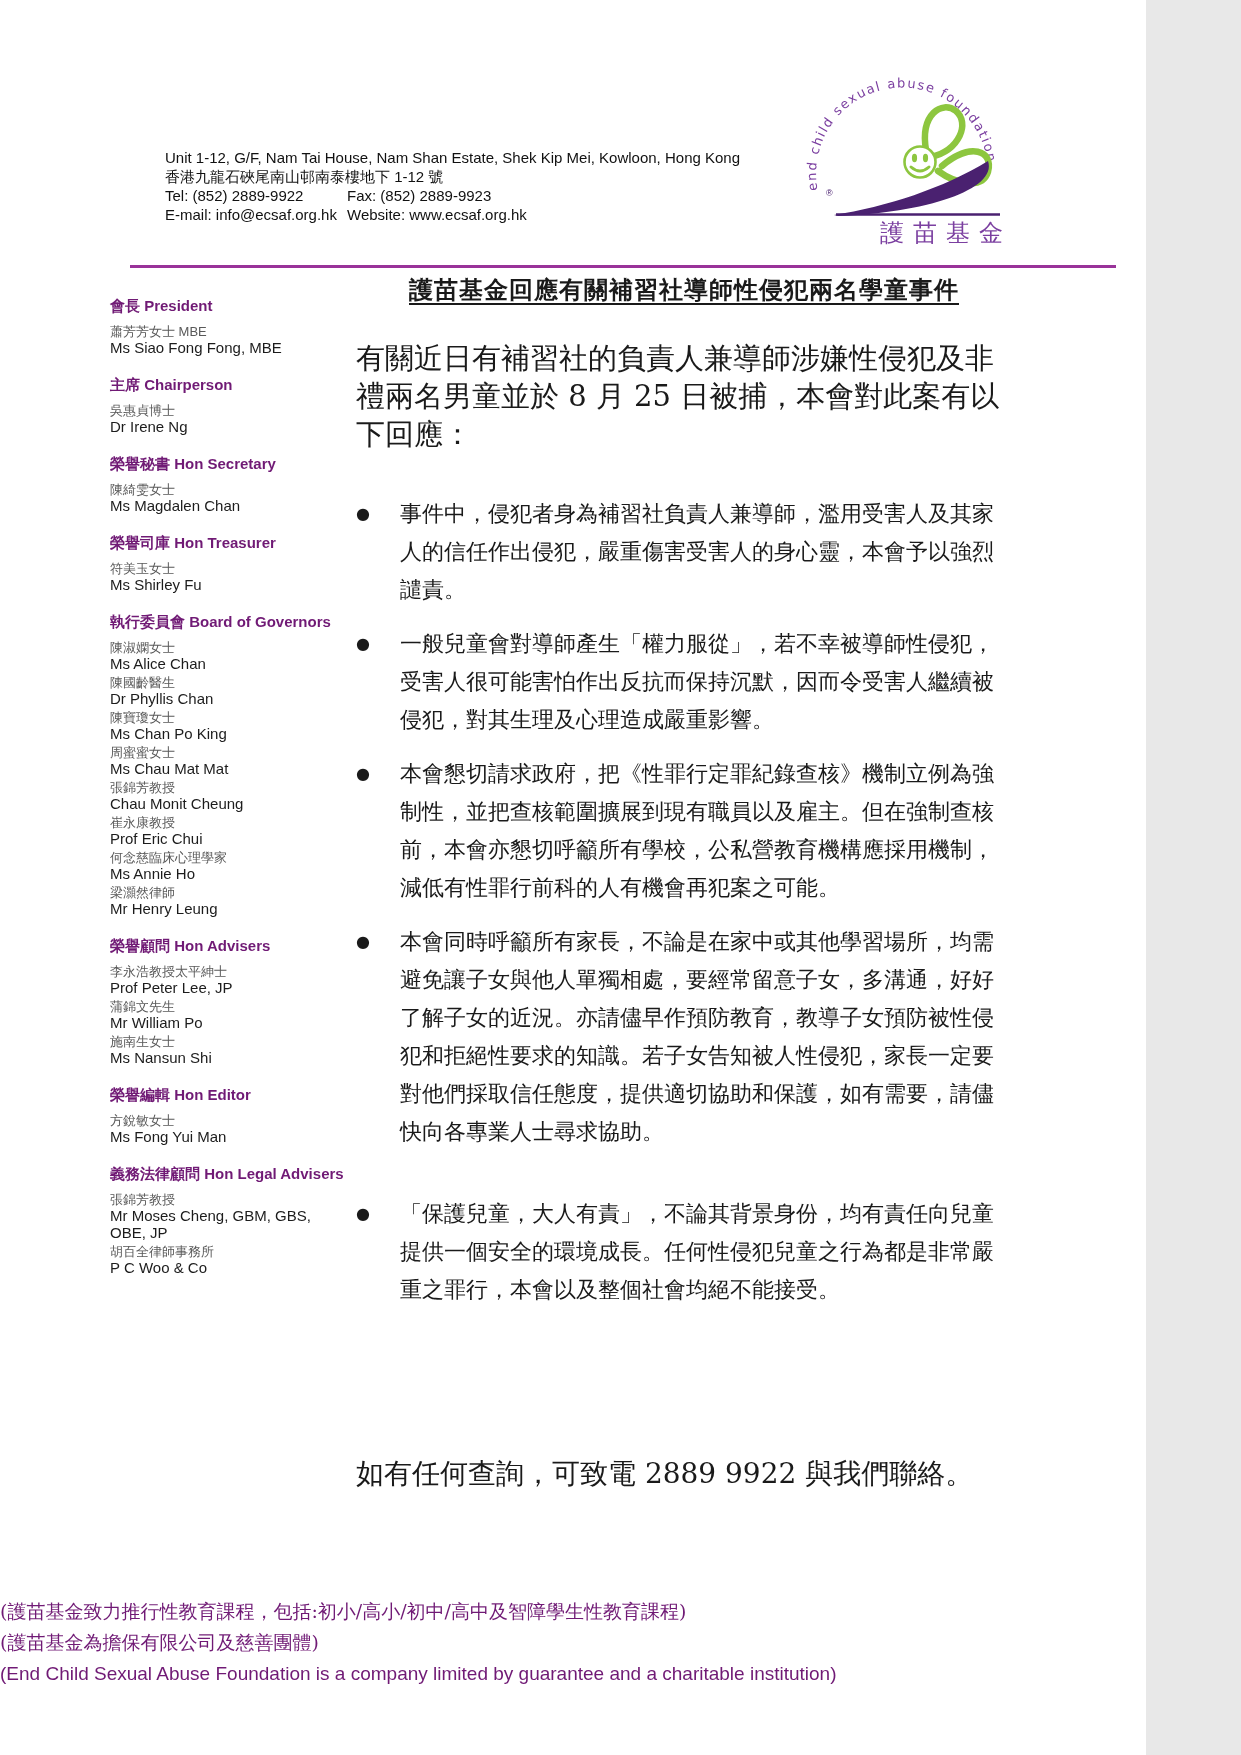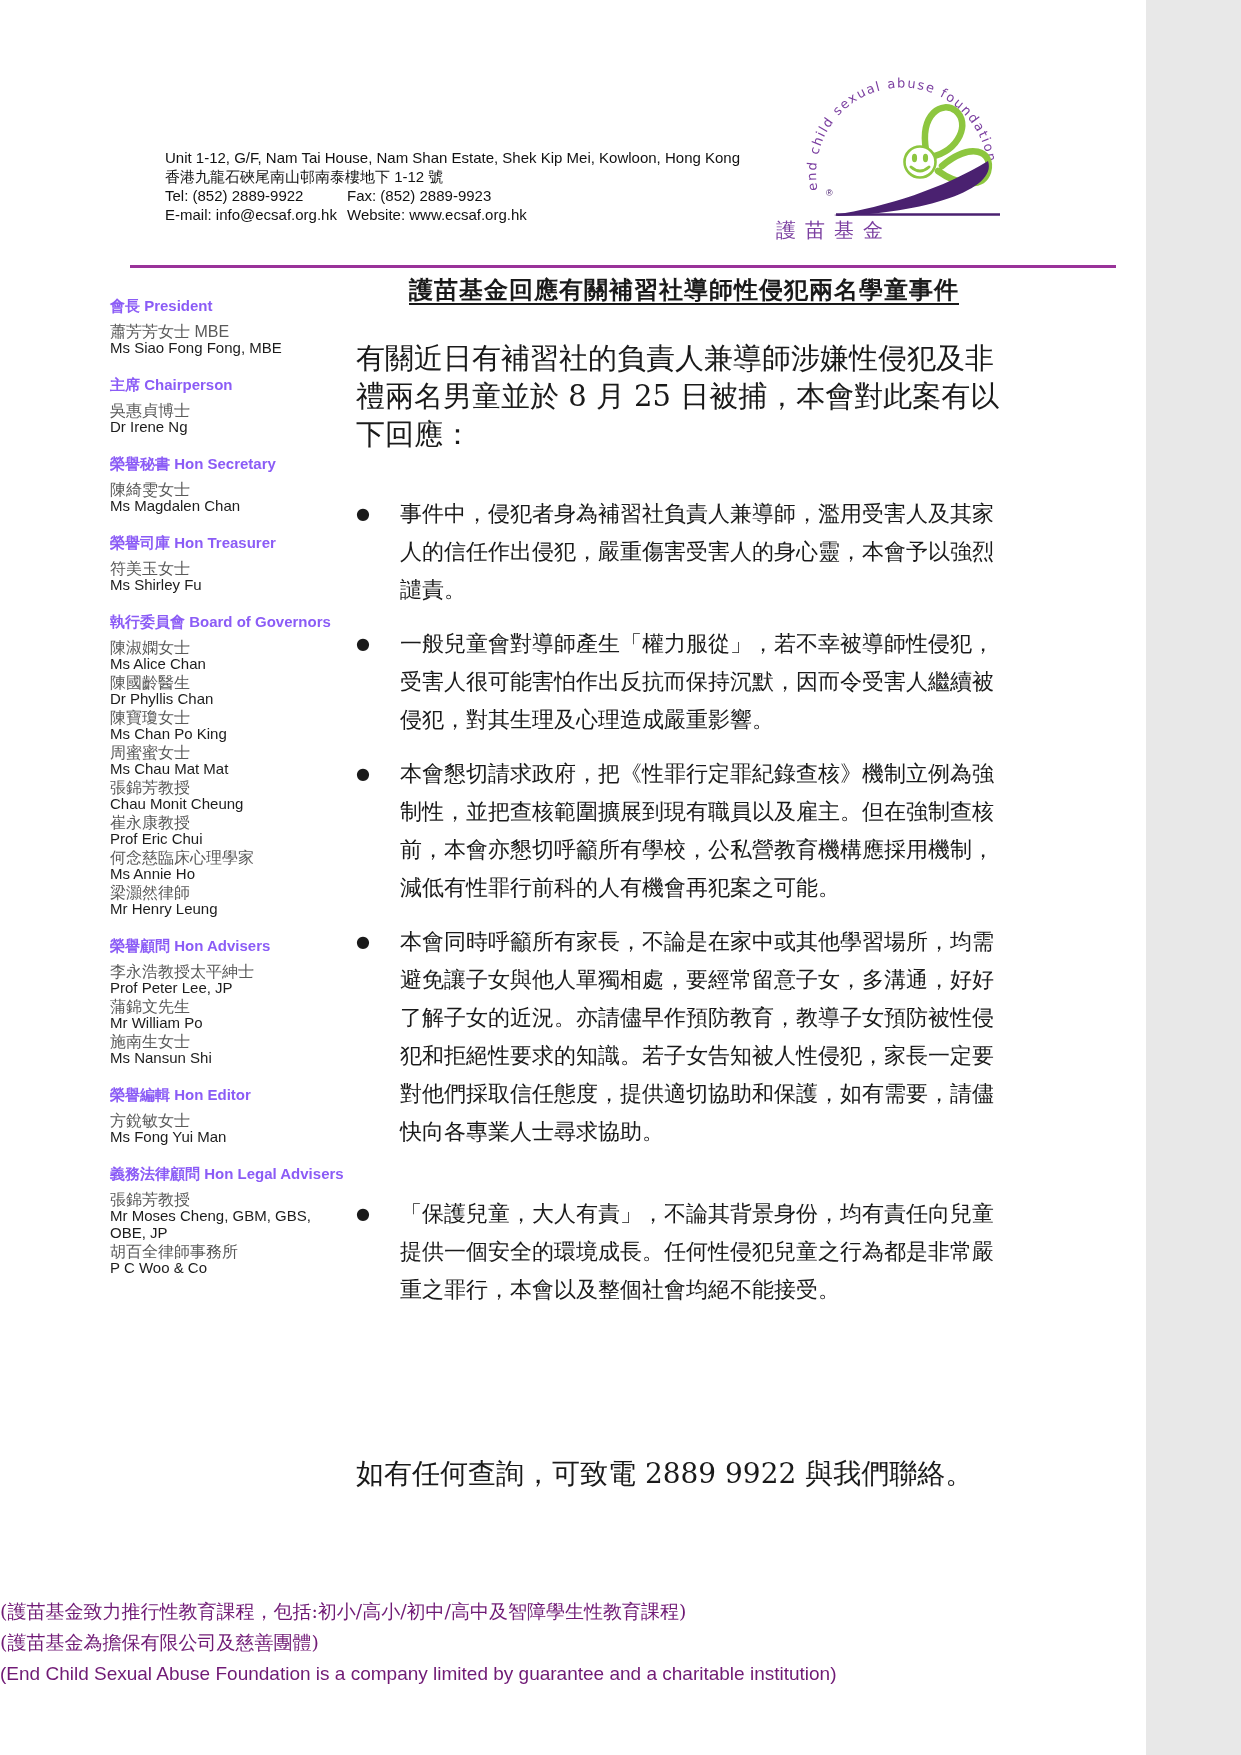--- a/index.html
+++ b/index.html
@@ -7,33 +7,33 @@
         font-family:"Liberation Sans",sans-serif;color:#1a1a1a;}
 
   
   .contact{position:absolute;left:165px;top:148px;font-size:15px;line-height:19px;color:#111;}
   .contact .row{display:flex;}
   .contact .c1{min-width:182px;}
 
   
   .logo{position:absolute;left:776px;top:74px;width:236px;}
   .logo svg{display:block;}
-  .logo-name{margin-top:1px;text-align:left;color:#7b3fa0;font-size:20px;letter-spacing:9px;
+  .logo-name{margin-top:1px;text-align:right;color:#7b3fa0;font-size:24px;letter-spacing:9px;
              padding-right:0px;font-family:"DejaVu Sans",sans-serif;}
 
   
   .divider{position:absolute;left:130px;top:265px;width:986px;height:3px;background:#993399;}
 
   
   .sidebar{position:absolute;left:110px;top:296px;width:238px;}
   .section{margin-top:19px;}
   .section:first-child{margin-top:0;}
-  .section-title{font-weight:bold;font-size:15px;line-height:20px;color:#8b5cf6;margin-bottom:8px;}
+  .section-title{font-weight:bold;font-size:15px;line-height:20px;color:#701a75;margin-bottom:8px;}
   .member{margin-bottom:3px;}
-  .member-zh{font-size:16px;line-height:15px;color:#595959;}
+  .member-zh{font-size:13px;line-height:15px;color:#595959;}
   .member-en{font-size:15px;line-height:17px;color:#1c1c1c;}
 
   
   .main{position:absolute;left:356px;top:274px;width:656px;font-family:"DejaVu Serif",serif;}
   .doc-title{font-size:24px;font-weight:600;text-align:center;text-decoration:underline;
              text-underline-offset:5px;letter-spacing:1px;}
   .intro{margin-top:33px;font-size:29px;line-height:38px;}
   .bullets{margin-top:42px;}
   .bullet-item{display:flex;margin-bottom:16px;font-size:22px;line-height:38px;}
   .bullet-item .marker{width:17px;font-size:16px;line-height:38px;flex:0 0 auto;}

